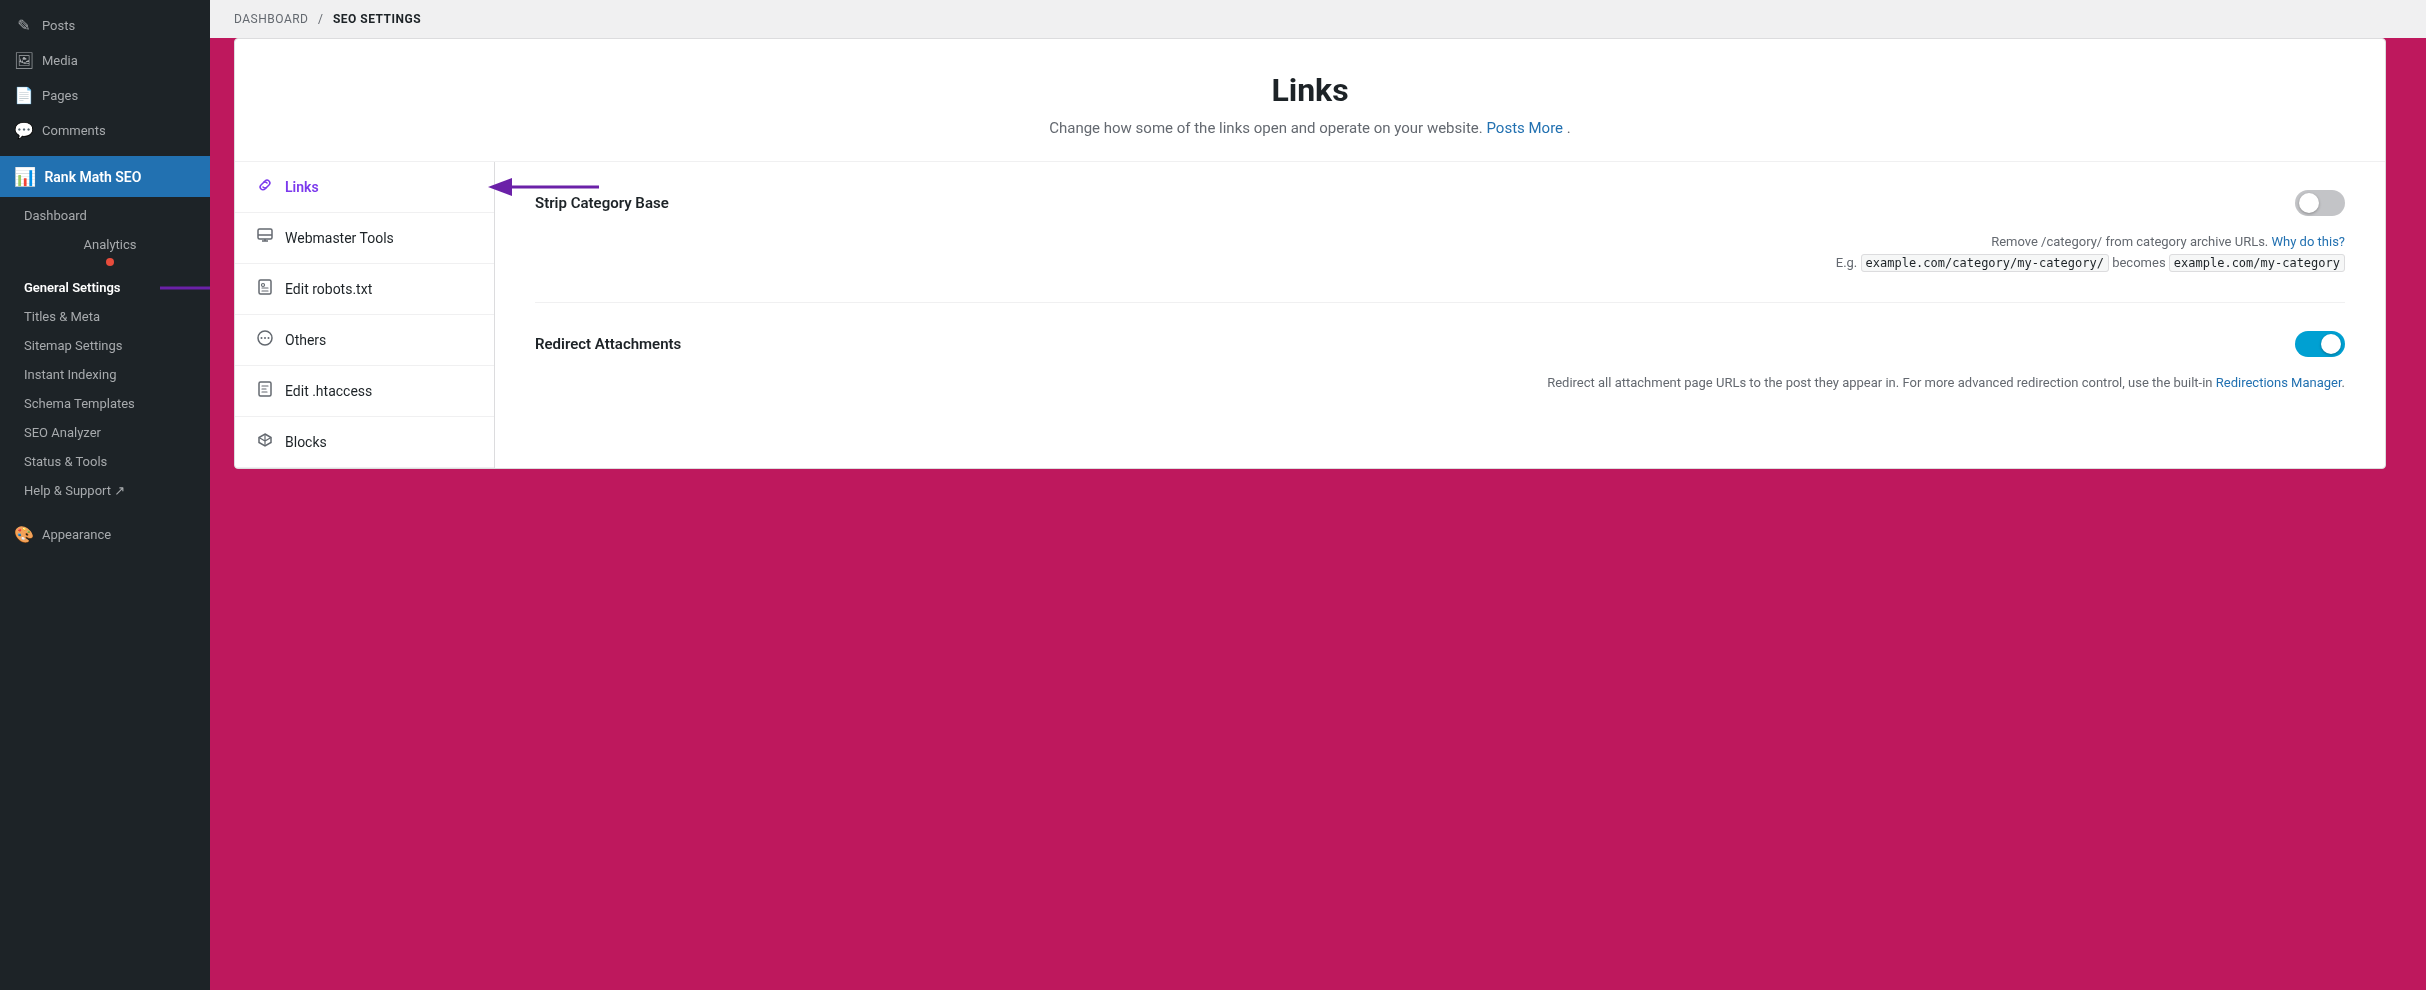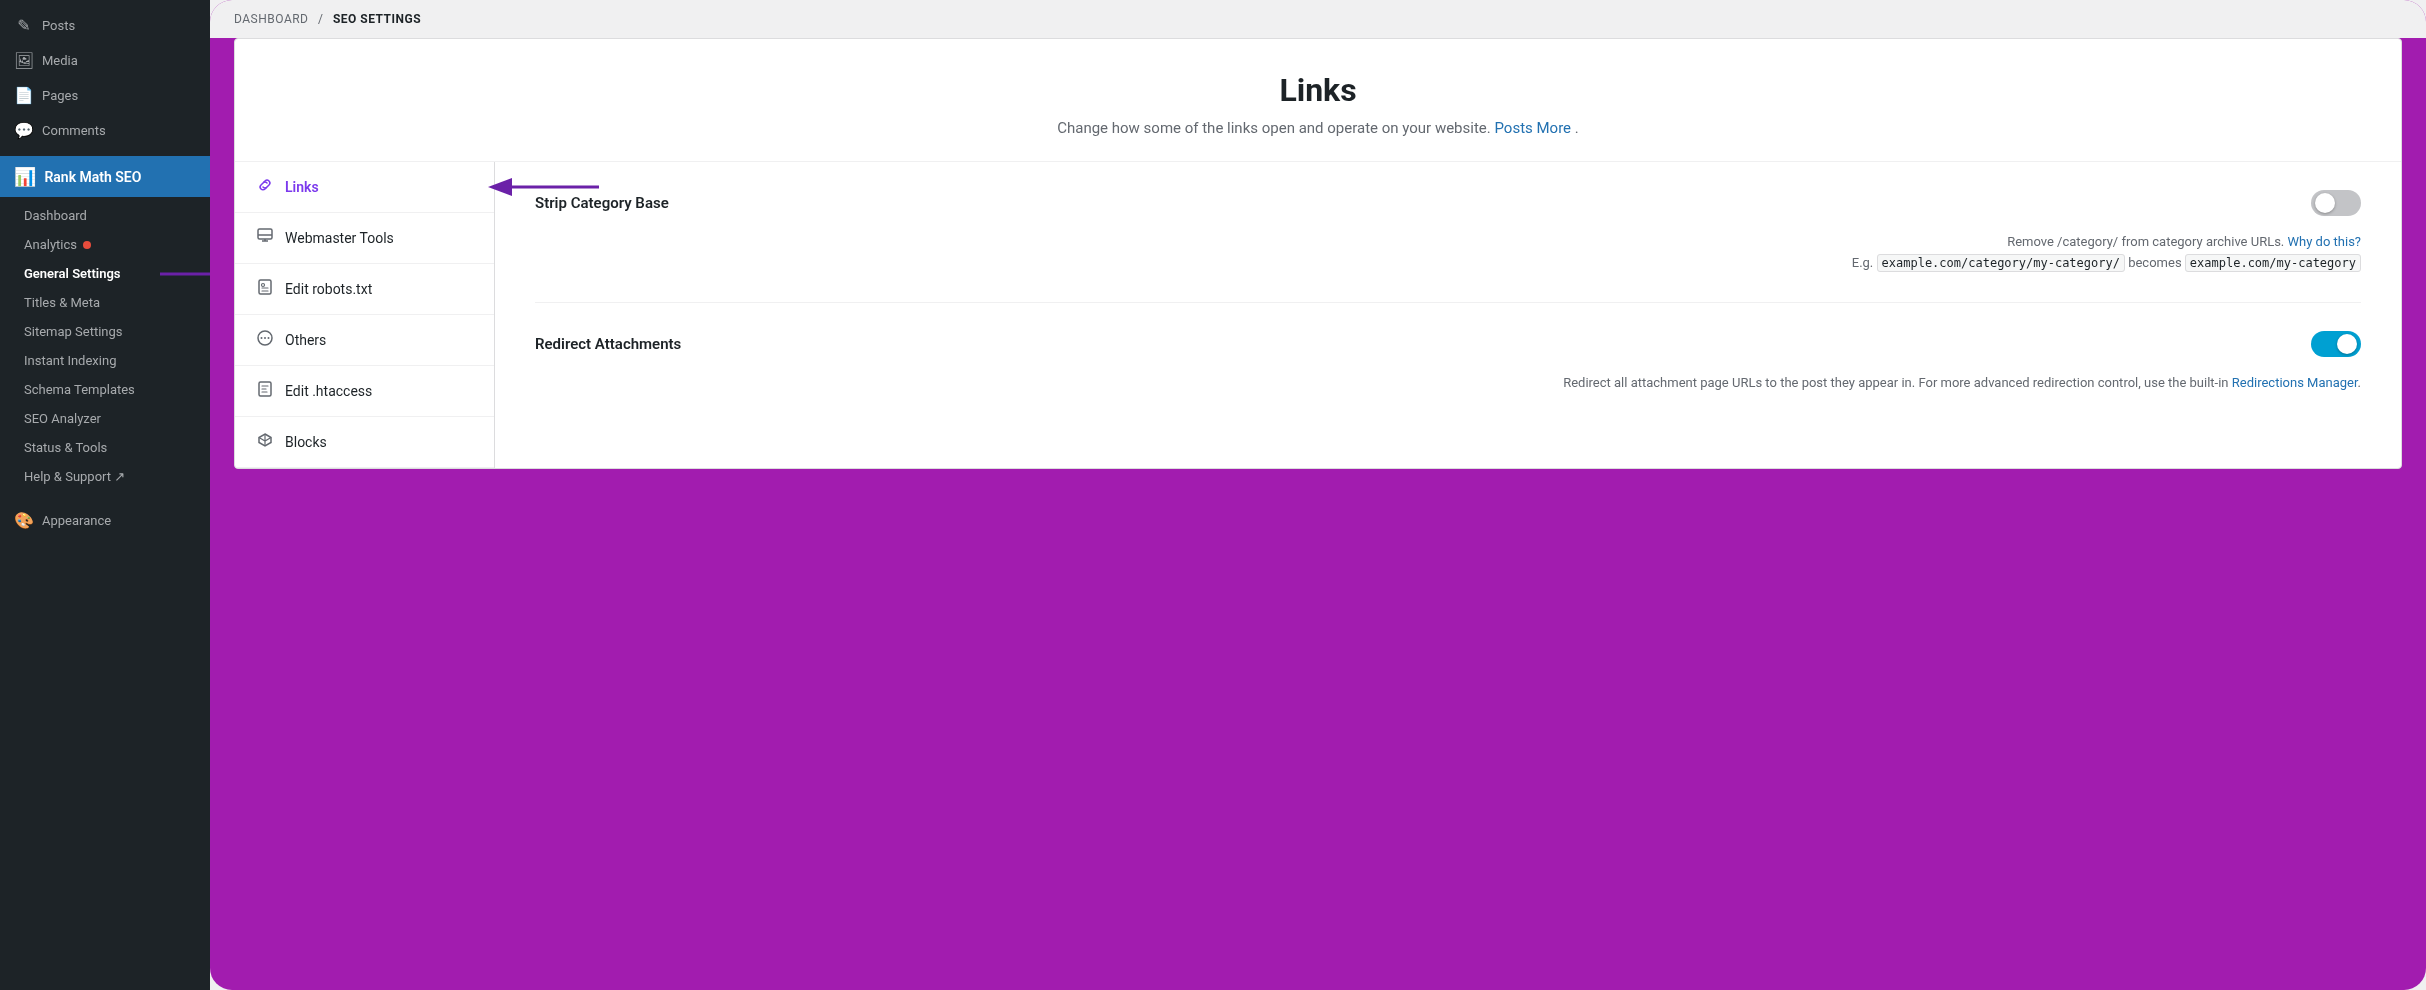--- a/index.html
+++ b/index.html
@@ -61,40 +61,39 @@
 
     
     .rm-sub-item.active::before {
       content: '';
     }
 
     
     .main-content {
       flex: 1;
       overflow-y: auto;
-      background: #a21caf;
-      border-radius: 22px;
+      background: #be185d;
     }
 
     
     .breadcrumb-bar {
       background: #f0f0f1;
       padding: 12px 24px;
       font-size: 12px;
       color: #646970;
       letter-spacing: 0.5px;
     }
     .breadcrumb-bar a { color: #646970; text-decoration: none; }
     .breadcrumb-bar .sep { margin: 0 6px; }
     .breadcrumb-bar .current { font-weight: 700; color: #1d2327; }
 
     
     .content-card {
       background: #fff;
-      margin: 0 24px 24px 24px;
+      margin: 0 40px 24px 24px;
       border-radius: 4px;
       border: 1px solid #dcdcde;
       overflow: hidden;
     }
 
     
     .page-header {
       text-align: center;
       padding: 32px 40px 24px;
       border-bottom: 1px solid #f0f0f1;
@@ -229,21 +228,21 @@
     <div class="rank-math-header">
       <span class="icon">📊</span>
       <span>Rank Math SEO</span>
     </div>
   </div>
 
   <div class="rank-math-submenu">
     <div class="rm-sub-item">
       <span>Dashboard</span>
     </div>
-    <div class="rm-sub-item" style="display:flex;align-items:center;gap:6px;">
+    <div class="rm-sub-item" style="display:flex;align-items:center;gap:6px;flex-direction:column;">
       <span>Analytics</span>
       <span style="width:8px;height:8px;border-radius:50%;background:#e74c3c;display:inline-block;"></span>
     </div>
     <div class="rm-sub-item active" style="position:relative;">
       <span>General Settings</span>
       
       <svg style="position:absolute;right:-30px;top:50%;transform:translateY(-50%);width:80px;height:30px;overflow:visible;" viewBox="0 0 80 30">
         <defs>
           <marker id="arrowhead2" markerWidth="8" markerHeight="6" refX="6" refY="3" orient="auto">
             <polygon points="0 0, 8 3, 0 6" fill="#6b21a8"></polygon>

